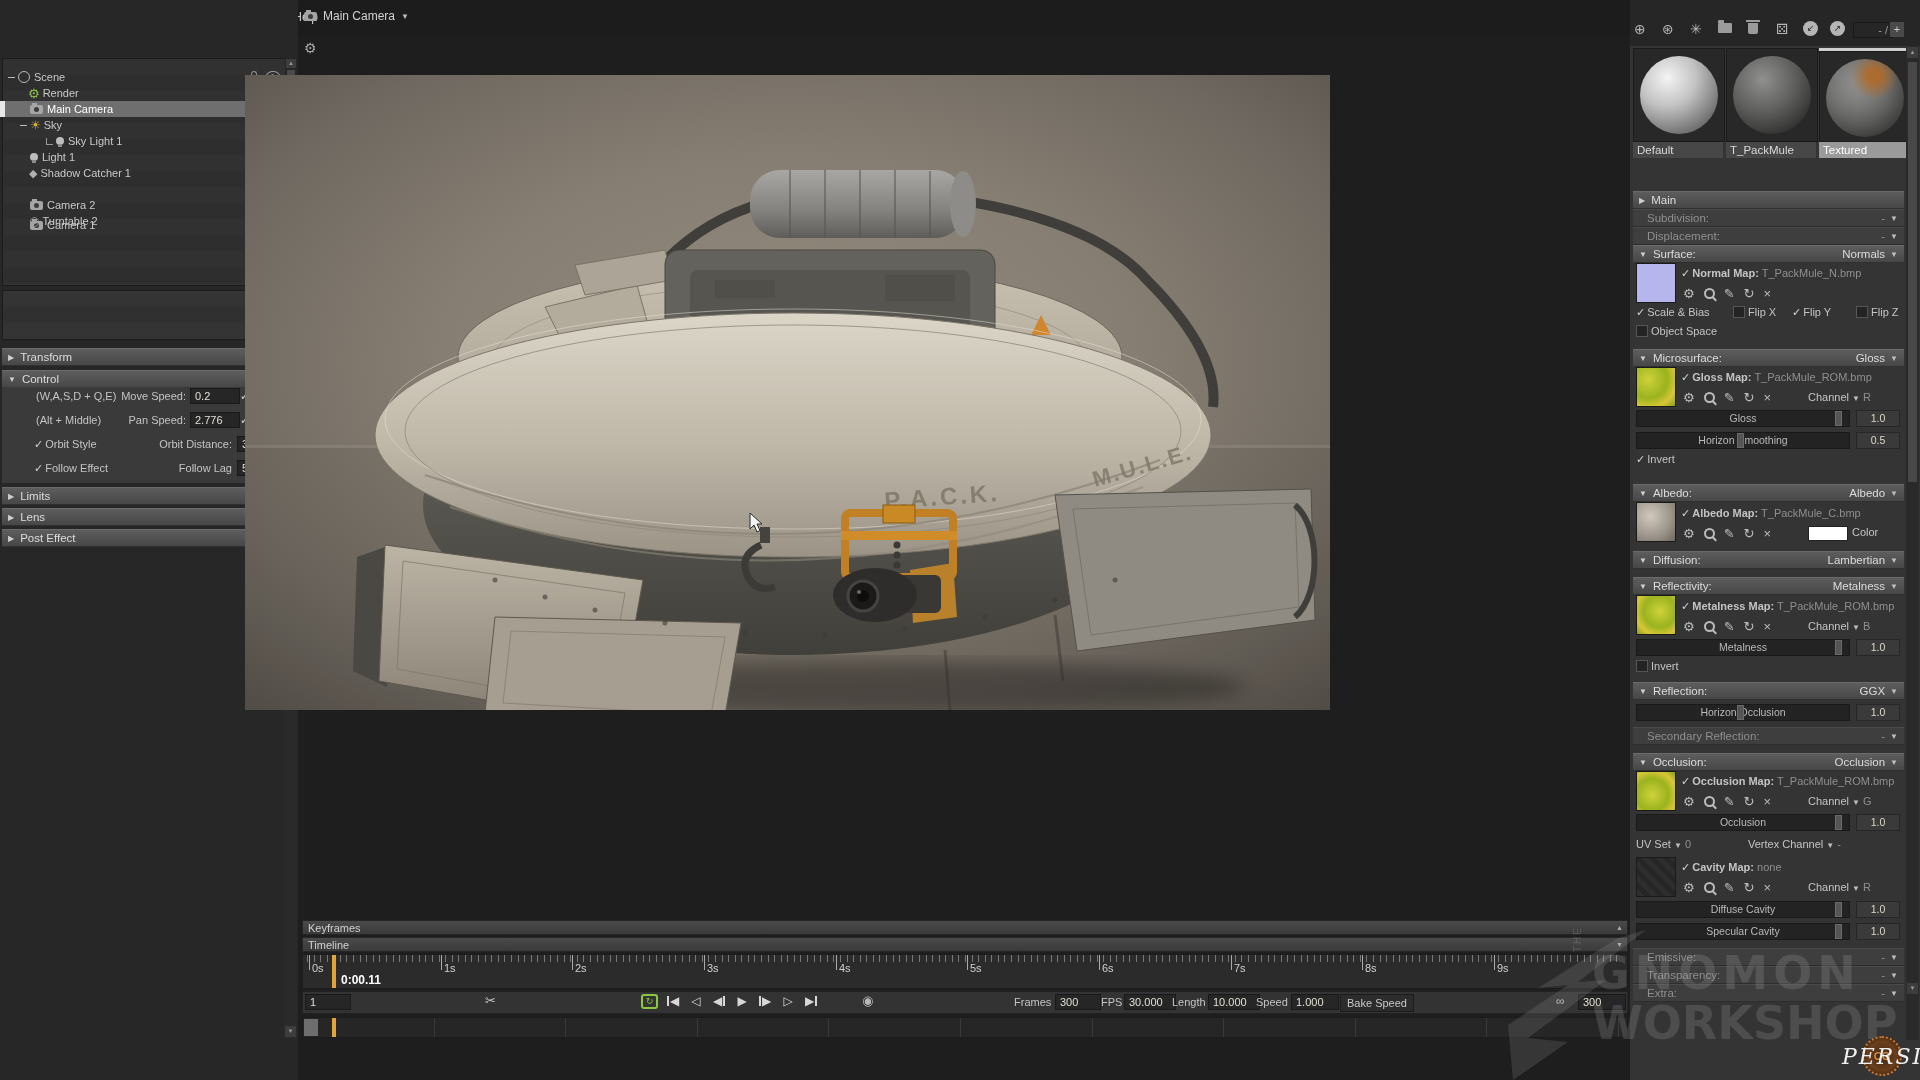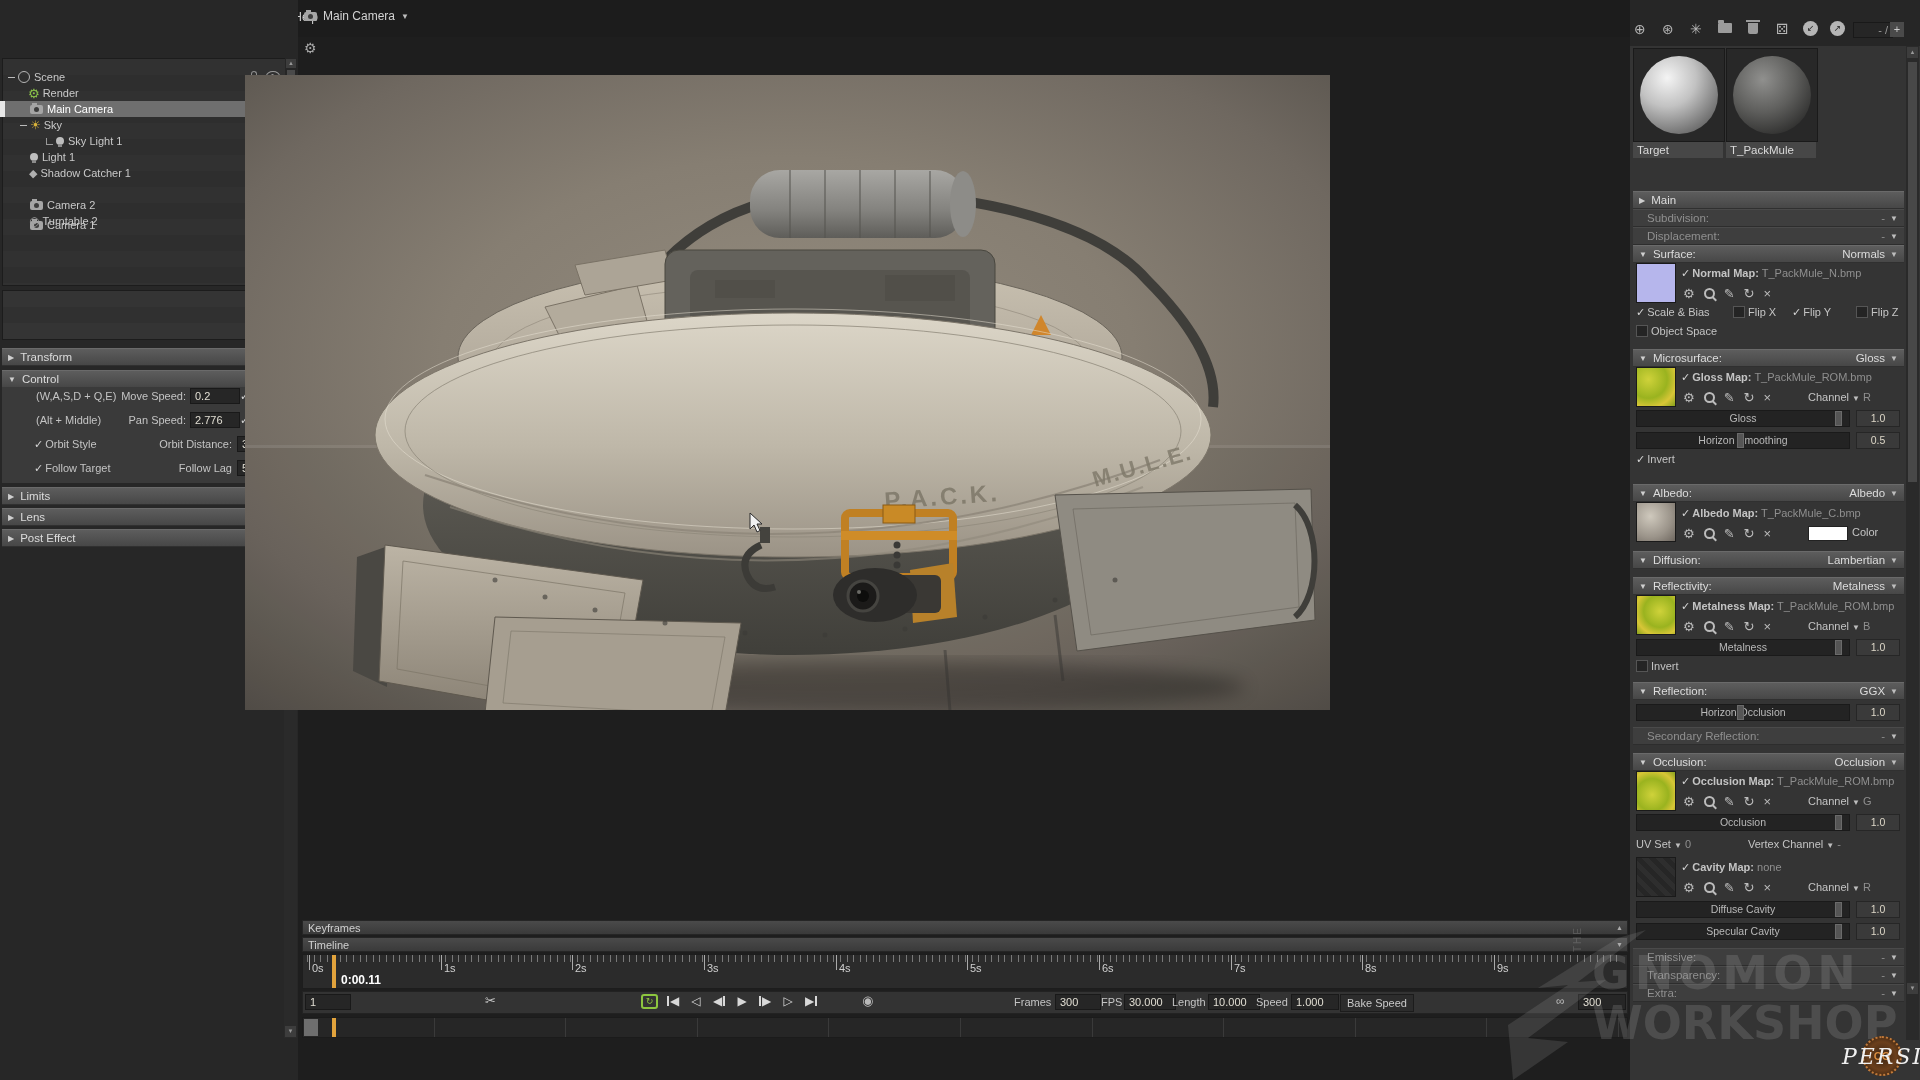--- a/index.html
+++ b/index.html
@@ -187,21 +187,21 @@
 
   <div class="abs" style="left:36px;top:414px;"><span class="lbl">(Alt + Middle)</span></div>
   <div class="abs" style="left:100px;top:414px;width:86px;text-align:right;"><span class="lbl">Pan Speed:</span></div>
   <div class="abs box" style="left:190px;top:412px;width:40px;">2.776</div>
   <div class="abs" style="left:240px;top:414px;"><span class="tick">✓</span><span class="lbl">Auto</span></div>
 
   <div class="abs" style="left:34px;top:438px;"><span class="tick">✓</span><span class="lbl">Orbit Style</span></div>
   <div class="abs" style="left:120px;top:438px;width:112px;text-align:right;"><span class="lbl">Orbit Distance:</span></div>
   <div class="abs box" style="left:237px;top:436px;width:44px;">394.3</div>
 
-  <div class="abs" style="left:34px;top:462px;"><span class="tick">✓</span><span class="lbl">Follow Target</span></div>
+  <div class="abs" style="left:34px;top:462px;"><span class="tick">✓</span><span class="lbl">Follow Effect</span></div>
   <div class="abs" style="left:120px;top:462px;width:112px;text-align:right;"><span class="lbl">Follow Lag</span></div>
   <div class="abs box" style="left:237px;top:460px;width:44px;">50.0</div>
 
   <div class="abs hdr" style="left:2px;top:487px;width:270px;">
     <span class="arr">▶</span>
     <span>Limits</span>
   </div>
   <div class="abs hdr" style="left:2px;top:508px;width:270px;">
     <span class="arr">▶</span>
     <span>Lens</span>
@@ -340,27 +340,34 @@
   <span class="abs" style="left:1776px;top:21px;color:#b5b5b5;font-size:14px;">⚄</span>
   <div class="abs" style="left:1803px;top:21px;width:15px;height:15px;border-radius:50%;background:#b5b5b5;color:#262626;font-size:9px;text-align:center;line-height:15px;">↙</div>
   <div class="abs" style="left:1830px;top:21px;width:15px;height:15px;border-radius:50%;background:#b5b5b5;color:#262626;font-size:9px;text-align:center;line-height:15px;">↗</div>
   <div class="abs box" style="left:1853px;top:22px;width:30px;text-align:right;color:#9a9a9a;">- /</div>
   <div class="abs" style="left:1890px;top:22px;width:14px;height:15px;background:#4a4a4a;color:#ccc;text-align:center;line-height:15px;">+</div>
 
   <div class="mat-tile" style="left:1633px;">
     <div class="mat-img">
         <div class="sphere" style="background:radial-gradient(circle at 35% 28%,#f4f4f4,#c2c2c2 38%,#7a7a7a 72%,#414141 100%);"></div>
       </div>
-    <div class="mat-lbl">Target</div>
+    <div class="mat-lbl">Default</div>
   </div>
   <div class="mat-tile" style="left:1726px;">
     <div class="mat-img">
         <div class="sphere" style="background:radial-gradient(circle at 38% 30%,#90908e,#5e5e5c 45%,#333332 78%,#1f1f1e 100%);"></div>
       </div>
     <div class="mat-lbl">T_PackMule</div>
+  </div>
+  <div class="mat-tile" style="left:1819px;">
+    <div style="width:90px;height:3px;background:#cfcfcf;"></div>
+    <div class="mat-img" style="height:89px;">
+        <div class="sphere" style="background:radial-gradient(circle at 62% 22%,rgba(176,106,40,0.9) 0 8%,rgba(176,106,40,0) 30%),radial-gradient(circle at 38% 30%,#8d8d8b,#59595700 90%),radial-gradient(circle at 40% 35%,#6e6e6c,#3a3a38 60%,#222221 100%);"></div>
+      </div>
+    <div class="mat-lbl" style="background:#9a9a9a;color:#ffffff;">Textured</div>
   </div>
 
   <div class="abs" style="left:1906px;top:46px;width:13px;height:994px;background:#2a2a2a;">
     <div style="width:11px;height:11px;margin:1px;background:#3d3d3d;color:#999;font-size:6px;text-align:center;line-height:11px;">▲</div>
     <div style="position:absolute;bottom:46px;left:1px;width:11px;height:11px;background:#3d3d3d;color:#999;font-size:6px;text-align:center;line-height:11px;">▼</div>
     <div style="position:absolute;top:16px;left:2px;width:9px;height:420px;background:#484848;"></div>
   </div>
 
   <div class="abs hdr" style="left:1633px;top:191px;width:259px;">
     <span class="arr">▶</span>

